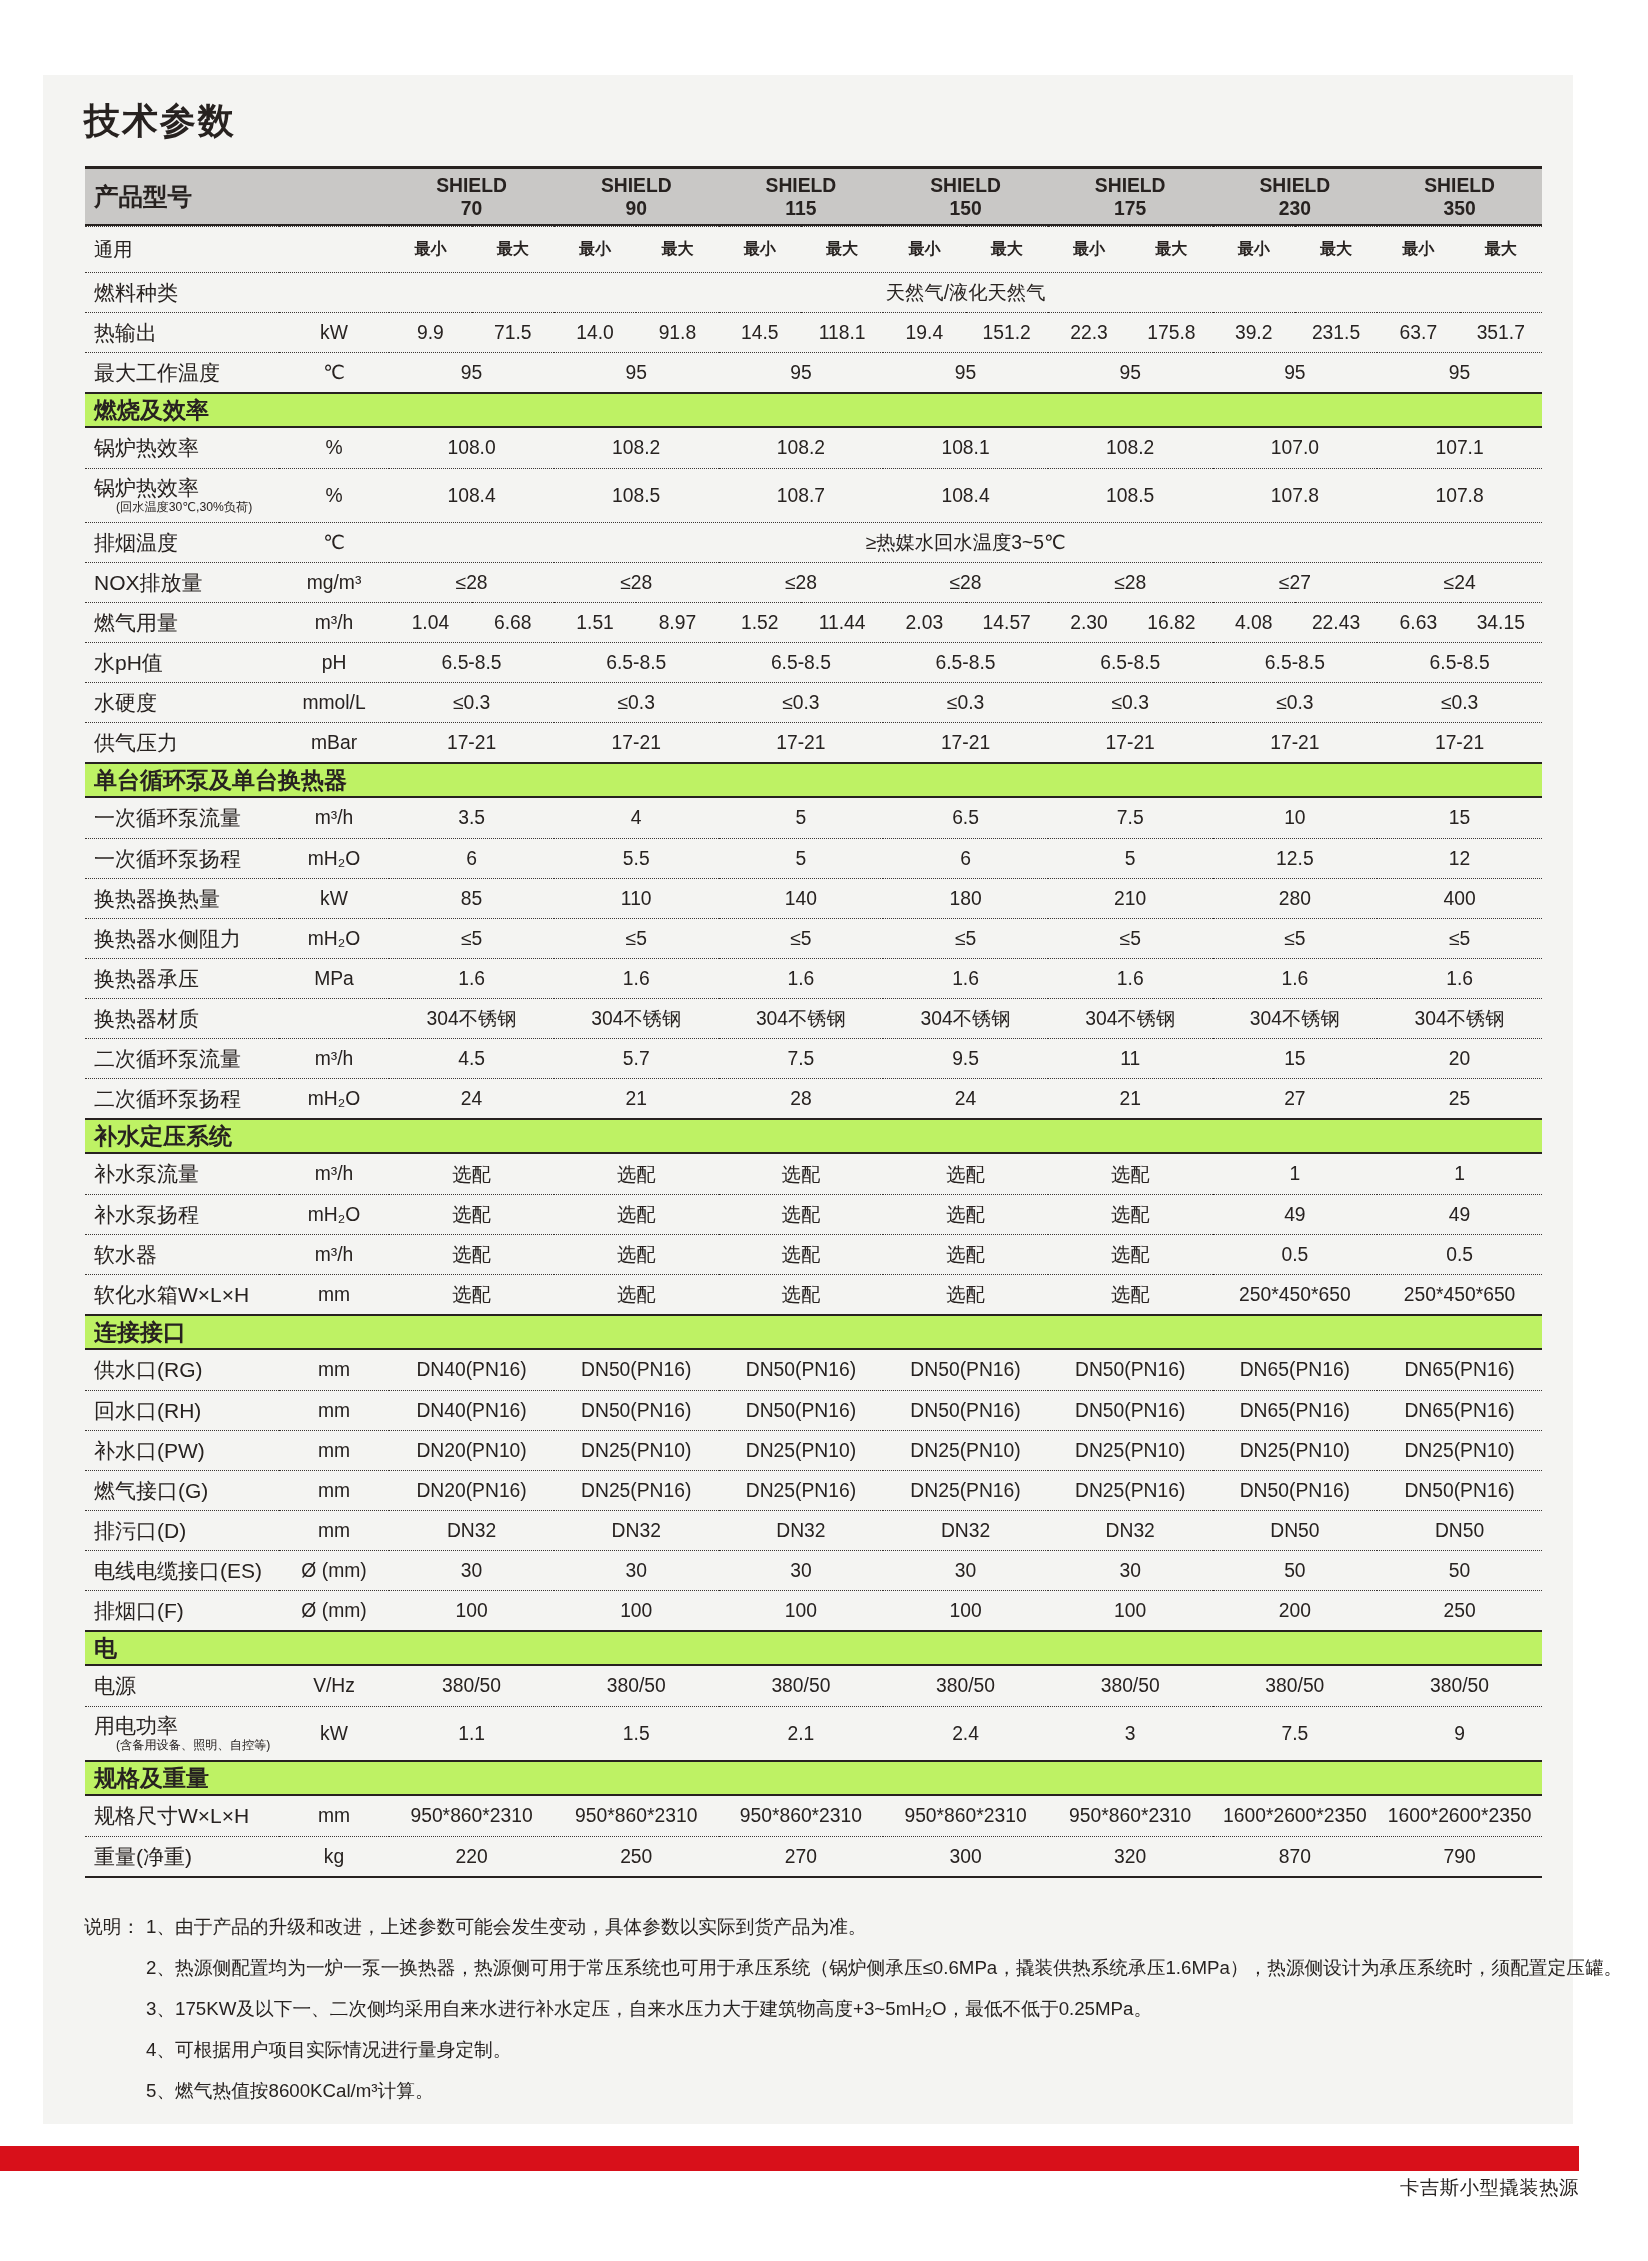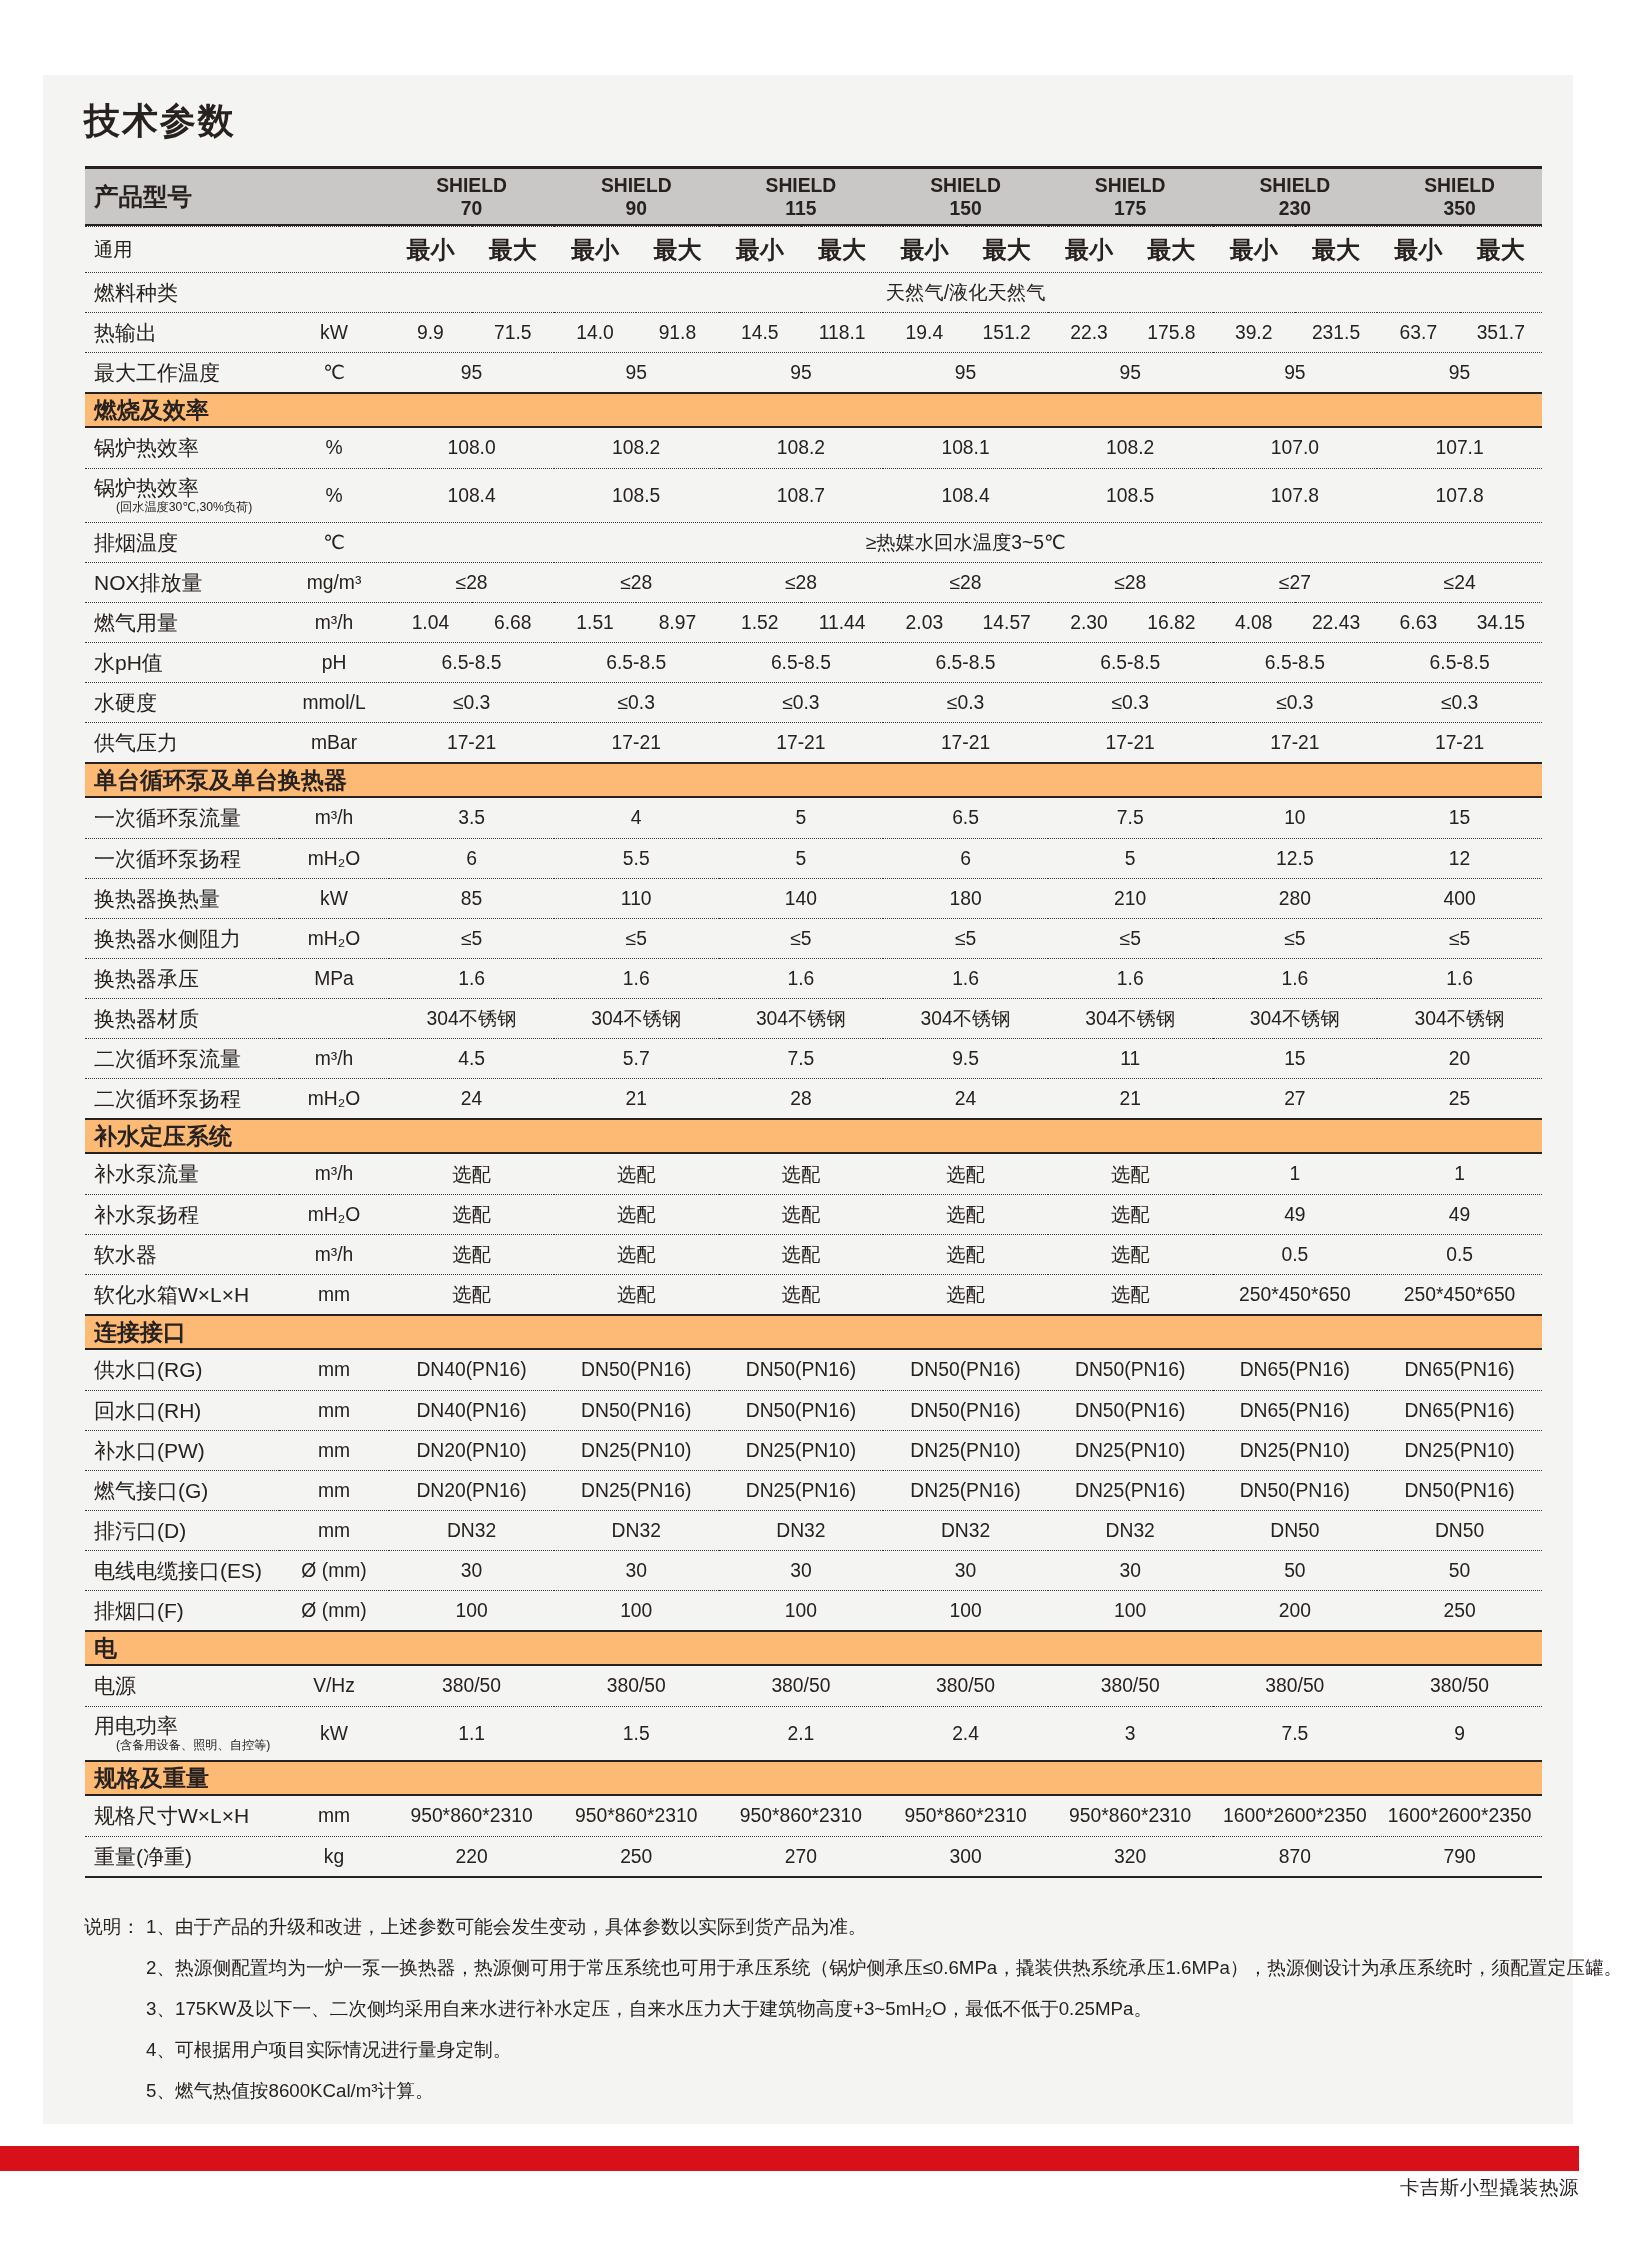--- a/index.html
+++ b/index.html
@@ -26,23 +26,23 @@
   td { vertical-align:middle; }
   tr.head td {
     background:#c9c8c6; height:57px;
     border-bottom:2.6px solid #272220;
   }
   td.prodlabel { font-size:24.5px; font-weight:700; padding-left:9px; text-align:left; }
   .mline1 { font-size:19.3px; font-weight:700; text-align:center; line-height:23px; }
   .mline2 { font-size:19.3px; font-weight:700; text-align:center; line-height:23px; }
   tr.sub td { height:46px; border-top:1.3px dotted #3c3734; }
   tr.sub td.label { font-size:19.3px; }
-  td.minmax { font-size:24px; font-weight:700; text-align:center; }
+  td.minmax { font-size:16px; font-weight:700; text-align:center; }
   tr.bar td {
-    background:#fdba74; height:36px;
+    background:#bef264; height:36px;
     border-top:2.6px solid #272220; border-bottom:2.6px solid #272220;
     font-size:23px; font-weight:700; text-align:left; padding-left:9px;
   }
   tr.data td { height:40px; }
   tr.data.tall td { height:54px; }
   tr.data.dot td { border-top:1.3px dotted #3c3734; }
   td.label { text-align:left; padding-left:9px; }
   .lab-main { font-size:21px; line-height:22px; }
   .lab-sub  { font-size:12.2px; line-height:14px; margin-top:1.9px;margin-left:22px; }
   td.unit { text-align:center; font-size:19.3px; }

